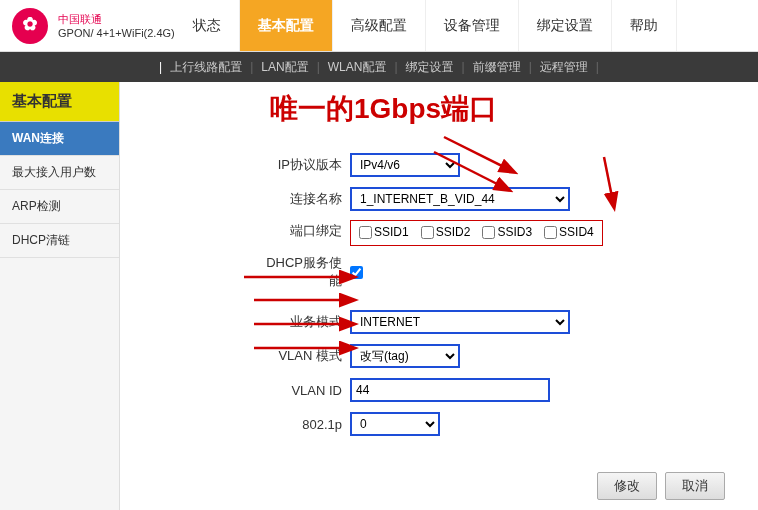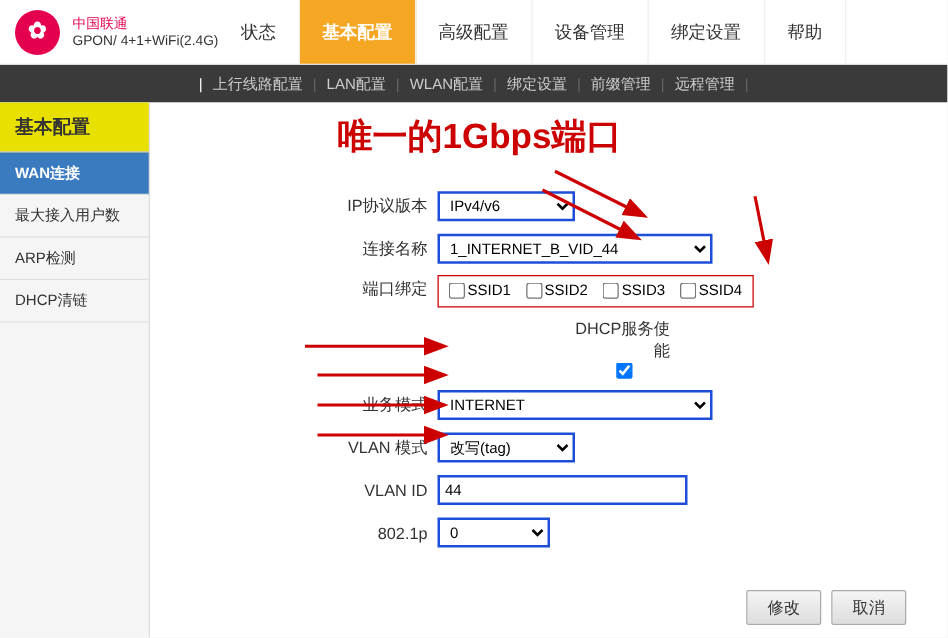--- a/index.html
+++ b/index.html
@@ -206,22 +206,21 @@
       display: flex;
       align-items: center;
       gap: 2px;
       font-size: 12px;
     }
 
     
     .dhcp-row {
       display: flex;
       align-items: center;
-      margin-bottom: 8px;
-      flex-direction: column;
+      margin-bottom: 19px;
     }
 
     
     .bottom-buttons {
       position: absolute;
       bottom: 10px;
       right: 33px;
       display: flex;
       gap: 8px;
     }

